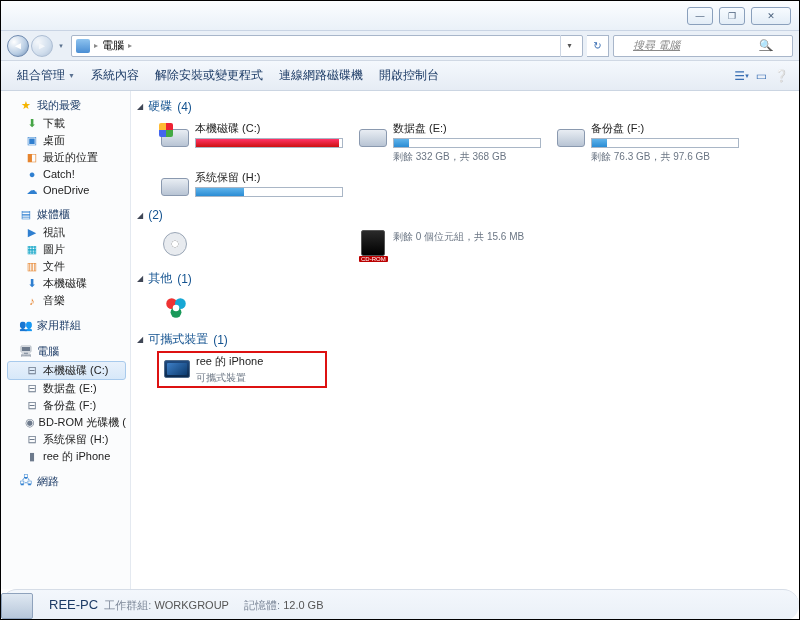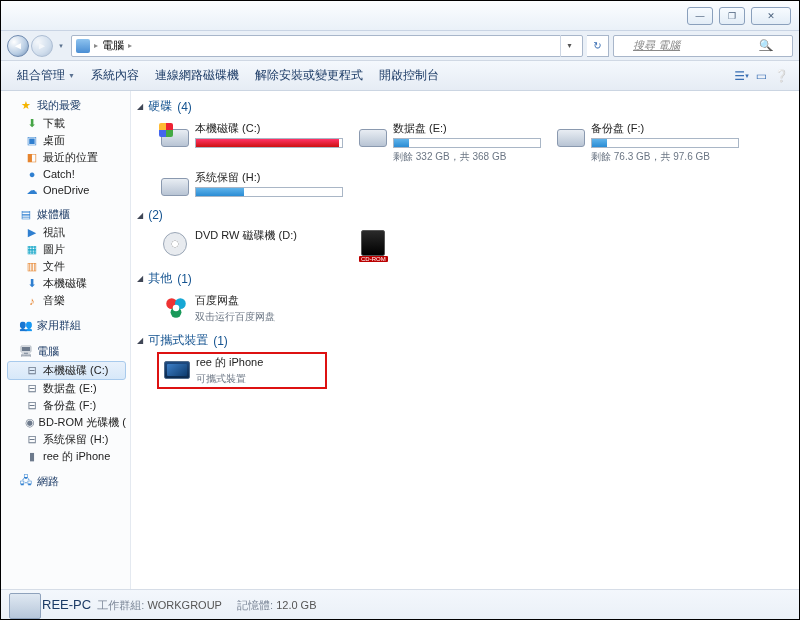--- a/index.html
+++ b/index.html
@@ -66,21 +66,21 @@
 .bd-icon .box{position:absolute;left:4px;top:2px;width:24px;height:26px;border-radius:2px;background:linear-gradient(#2a2a2a,#000);border:1px solid #555;}
 .bd-icon .tag{position:absolute;left:2px;bottom:0;font-size:6px;background:#b00;color:#fff;padding:0 2px;border-radius:1px;}
 .baidu-icon{width:34px;height:30px;display:flex;align-items:center;justify-content:center;}
 .baidu-icon svg{width:26px;height:26px;}
 .phone-icon{width:34px;height:30px;display:flex;align-items:center;justify-content:center;}
 .phone-icon .dev{width:26px;height:18px;border-radius:2px;background:linear-gradient(#1e4a80,#0b2a4f);border:1px solid #4e6a8a;position:relative;}
 .phone-icon .dev::after{content:"";position:absolute;inset:2px;border-radius:1px;background:linear-gradient(140deg,#3d7fc7,#0d3b6e);}
 
 .highlight{border:2px solid #d11; padding:1px;}
 
-.status{height:32px;border-top:1px solid #d6dde7;background:linear-gradient(#f3f7fc,#eaf0f7);display:flex;align-items:center;padding:2px 8px;gap:1px;font-size:11px;color:#555;}
+.status{height:32px;border-top:1px solid #d6dde7;background:linear-gradient(#f3f7fc,#eaf0f7);display:flex;align-items:center;padding:2px 0;gap:16px;font-size:11px;color:#555;border-radius:16px;}
 .status .pc-icon{width:32px;height:26px;background:linear-gradient(#dfe8f2,#b7c7da);border:1px solid #8ea2bc;border-radius:2px;position:relative;}
 .status .pc-icon::after{content:"";position:absolute;left:10px;bottom:-3px;width:12px;height:3px;background:#8ea2bc;border-radius:0 0 2px 2px;}
 .status .rows{line-height:1.25;}
 .status .pc-name{color:#1c3b66;font-size:13px;}
 .status .lab{color:#7c8798;}
 </style>
 </head>
 <body>
 
 <div class="titlebar">
@@ -109,22 +109,22 @@
     <span class="mag">🔍</span>
   </div>
 </div>
 
 <div class="toolbar">
   <div class="titem">
       <span>組合管理</span>
       <span class="dd">▼</span>
     </div>
   <div class="titem">系統內容</div>
+  <div class="titem">解除安裝或變更程式</div>
   <div class="titem">連線網路磁碟機</div>
-  <div class="titem">解除安裝或變更程式</div>
   <div class="titem">開啟控制台</div>
   <div class="spacer"></div>
   <div class="ticon">☰<span style="font-size:7px">▾</span></div>
   <div class="ticon">▭</div>
   <div class="ticon" style="color:#2d7cd1">❔</div>
 </div>
 
 <div class="body">
 
   <div class="sidebar">
@@ -288,52 +288,46 @@
 
     <div class="section-head">
         <span class="tri">◢</span>
         <span class="cnt">(2)</span>
       </div>
     <div class="tiles">
       <div class="tile">
         <div class="dvd-icon">
             <div class="disc"></div>
           </div>
-        <div class="tile-body">
-            <div class="tile-label">DVD RW 磁碟機 (D:)</div>
-          </div>
       </div>
       <div class="tile" style="width:240px">
         <div class="bd-icon">
             <div class="box"></div>
             <div class="tag">CD-ROM</div>
           </div>
         <div class="tile-body">
+          <div class="tile-sub">剩餘 0 個位元組，共 15.6 MB</div>
         </div>
       </div>
     </div>
 
     <div class="section-head">
         <span class="tri">◢</span>
         <span>其他</span> 
         <span class="cnt">(1)</span>
       </div>
     <div class="tiles">
       <div class="tile">
         <div class="baidu-icon">
           <svg viewBox="0 0 24 24">
               <circle cx="8" cy="8" r="5" fill="#e33"></circle>
               <circle cx="16" cy="8" r="5" fill="#17a7d4"></circle>
               <circle cx="12" cy="16" r="5" fill="#1a9a5a"></circle>
               <circle cx="12" cy="12" r="3" fill="#fff"></circle>
             </svg>
-        </div>
-        <div class="tile-body">
-          <div class="tile-label">百度网盘</div>
-          <div class="tile-sub">双击运行百度网盘</div>
         </div>
       </div>
     </div>
 
     <div class="section-head">
         <span class="tri">◢</span>
         <span>可攜式裝置</span> 
         <span class="cnt">(1)</span>
       </div>
     <div class="tiles">

